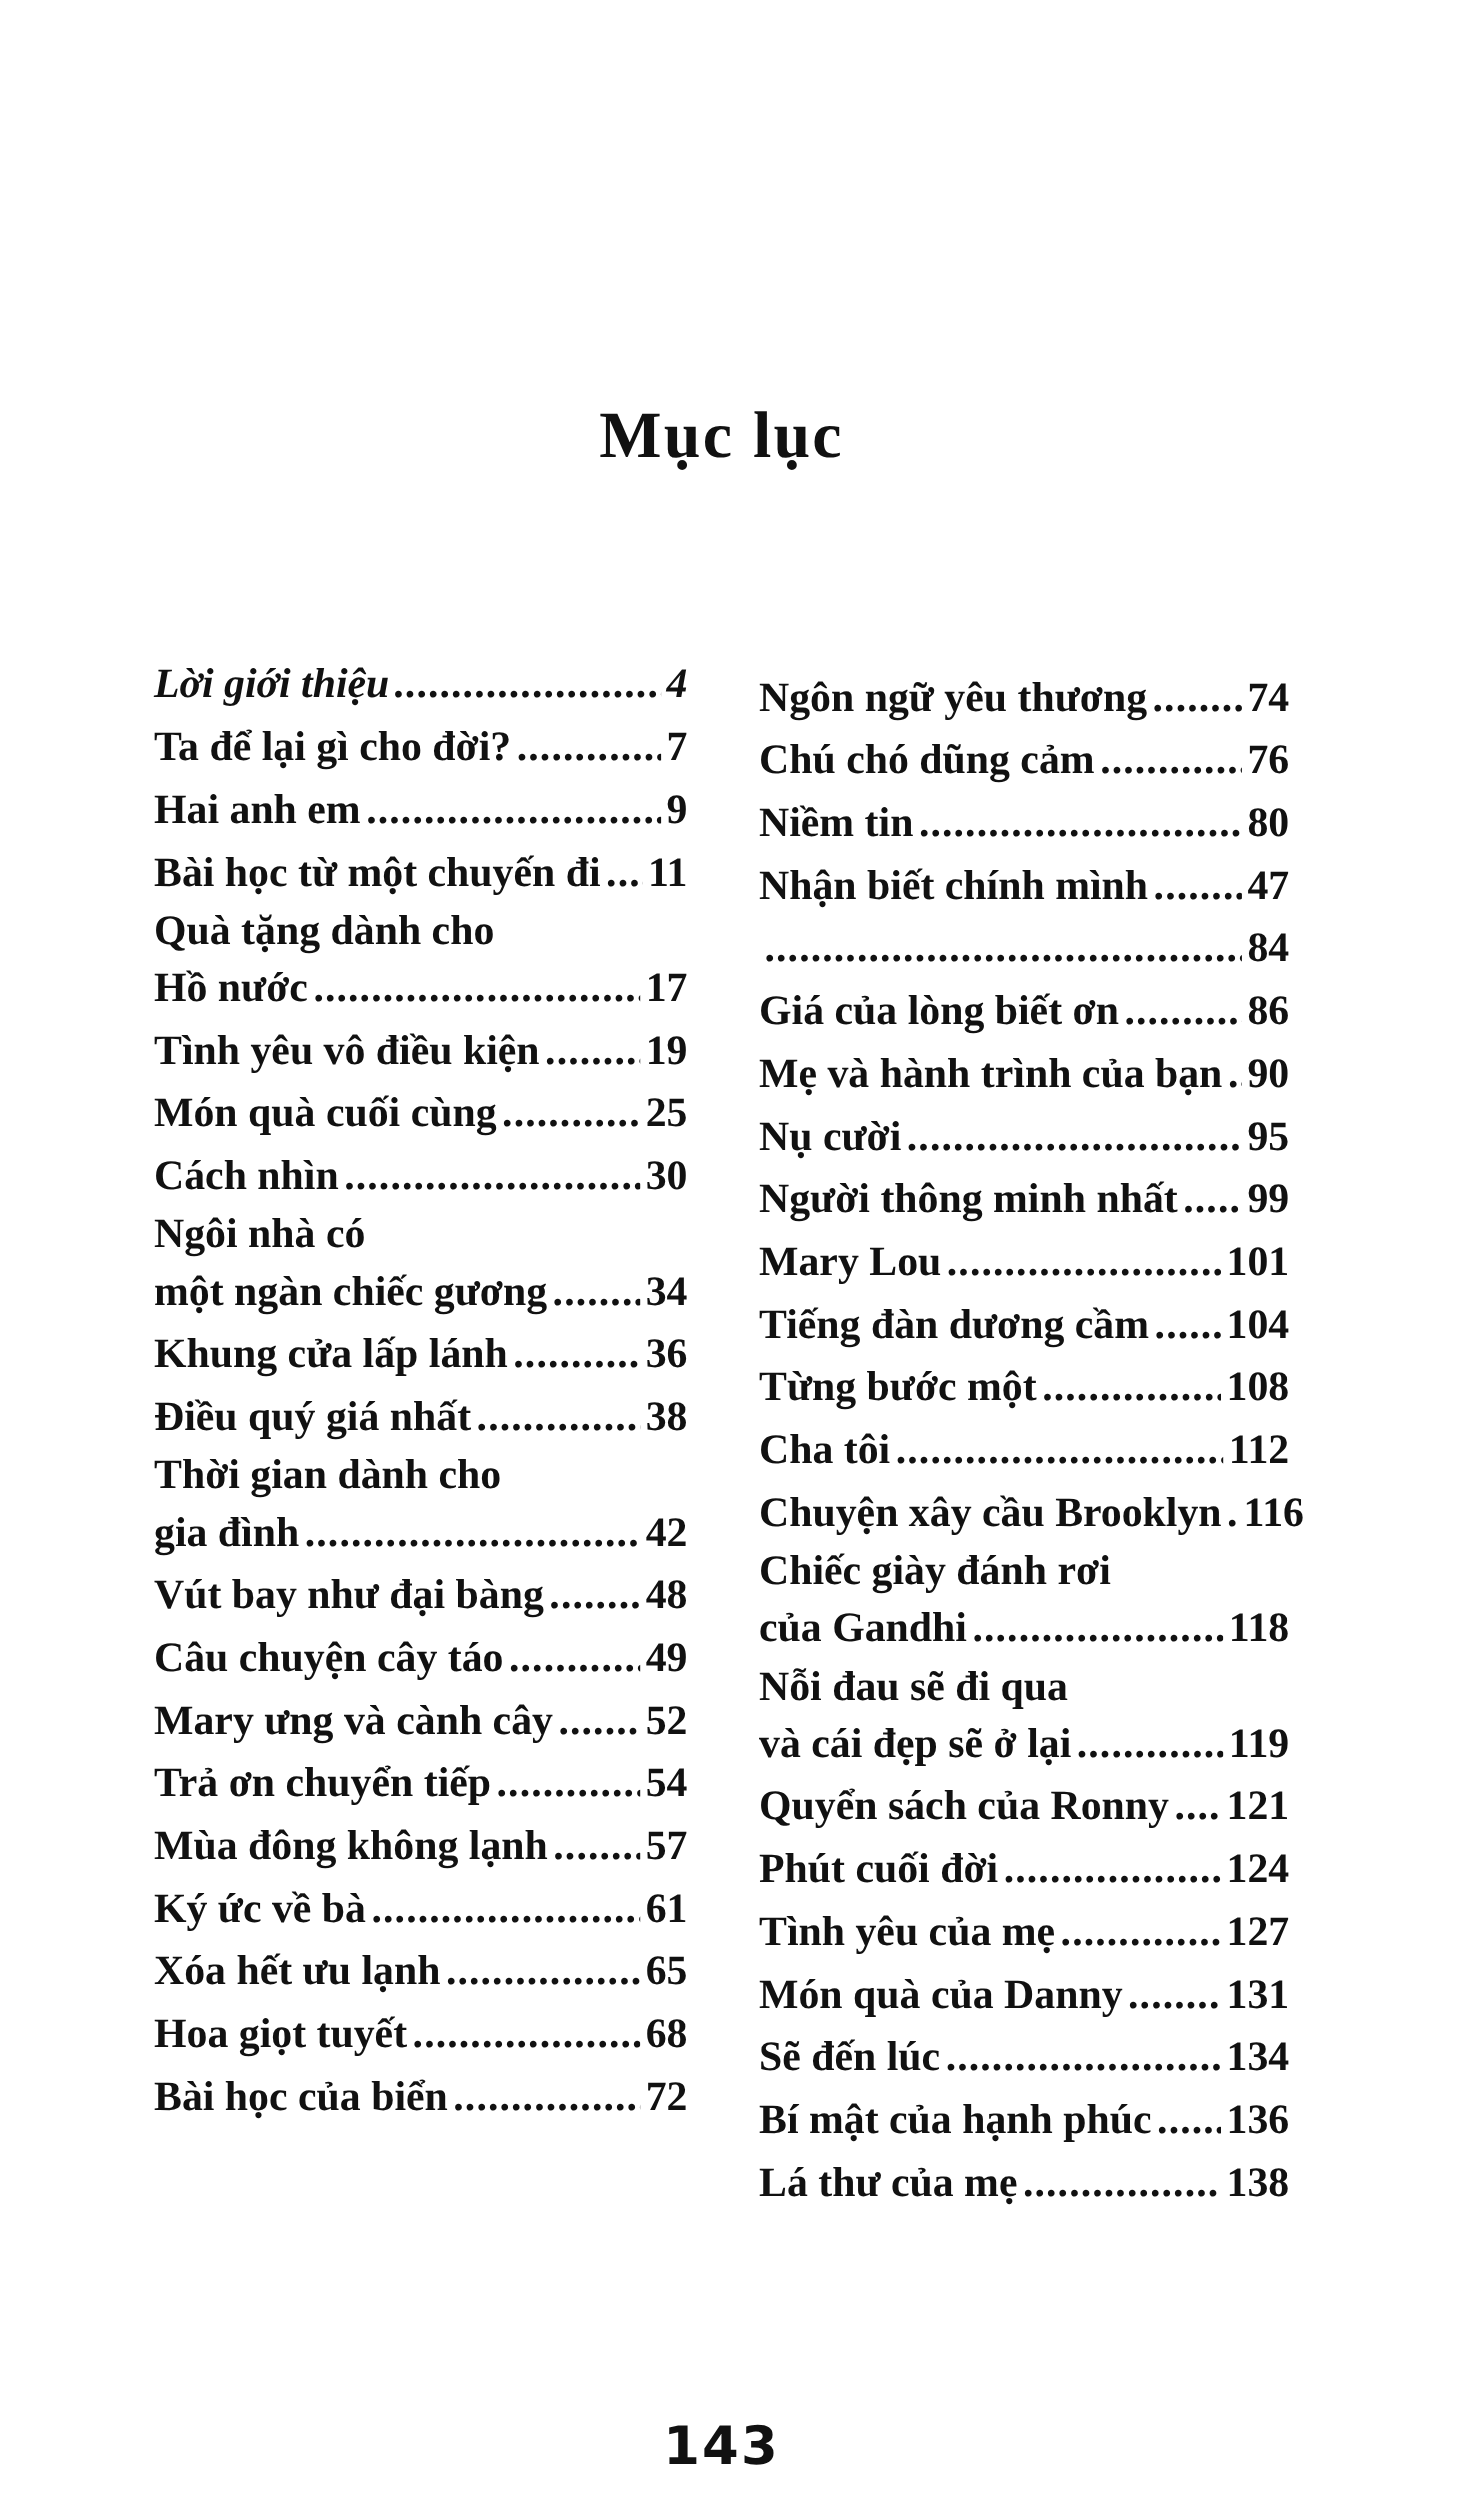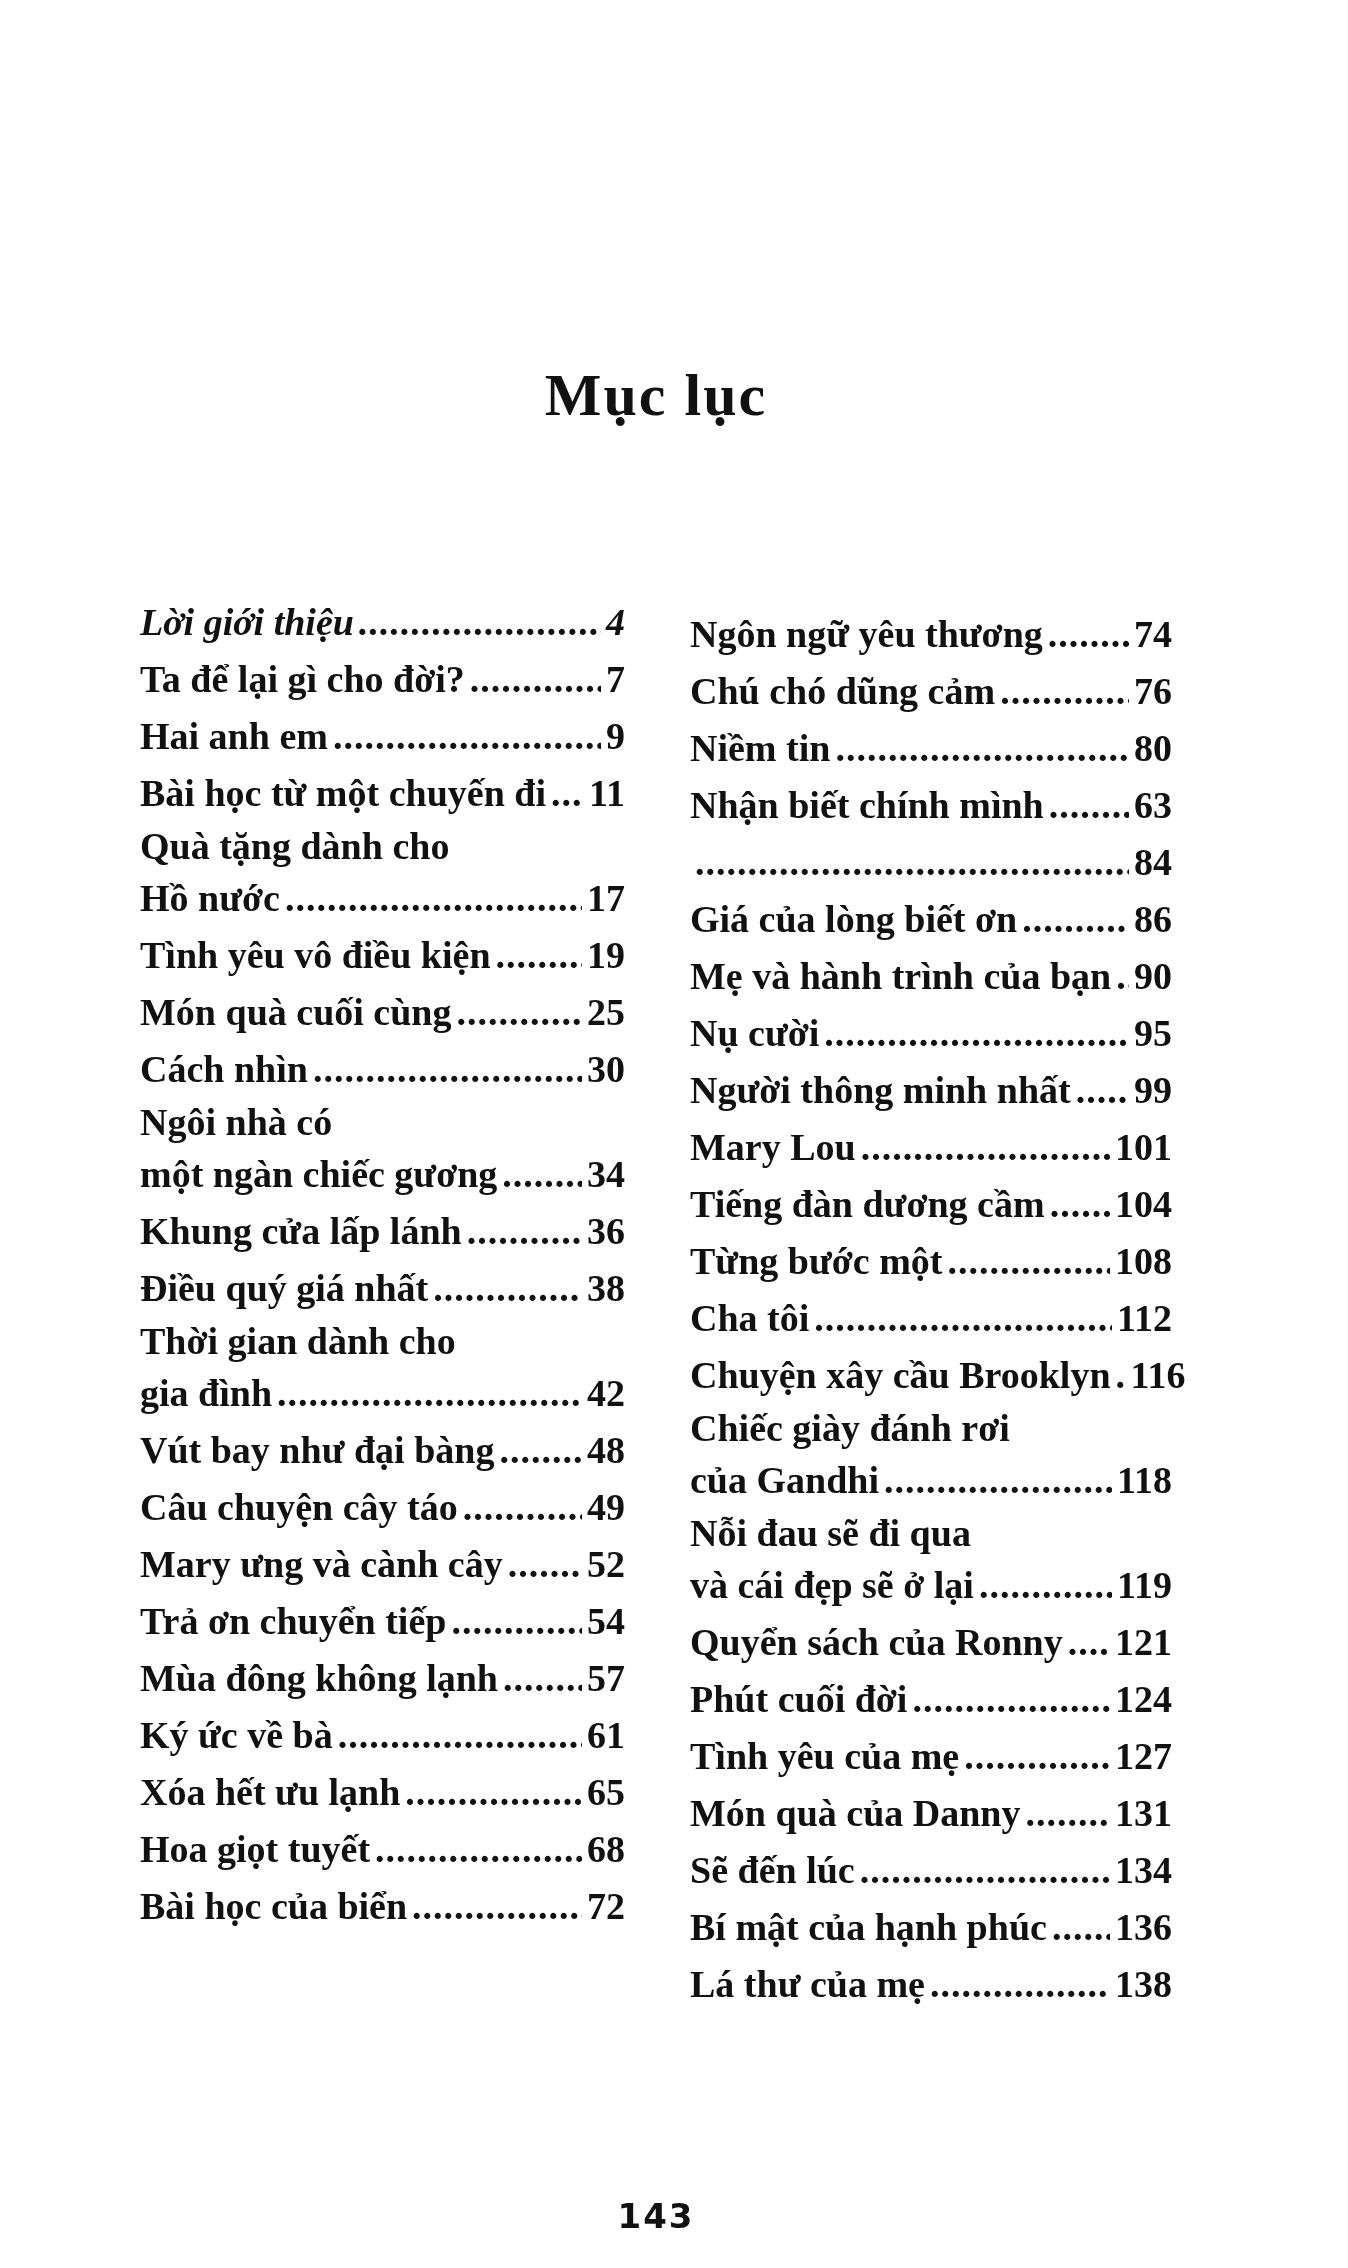--- a/index.html
+++ b/index.html
@@ -69,21 +69,21 @@
   }
   .pagenum { white-space: nowrap; }
   .folio {
     position: absolute;
     top: 2196px;
     left: 140px;
     width: 1032px;
     text-align: center;
     font-family: "DejaVu Sans", sans-serif;
     font-weight: bold;
-    font-size: 34px;
+    font-size: 48px;
     letter-spacing: 2px;
   }
 </style>
 </head>
 <body>
 
 <div class="page">
 
   <h1 class="title">Mục lục</h1>
 
@@ -313,21 +313,21 @@
             <span class="dots"></span>
             <span class="pagenum">80</span>
           </div>
         </div>
 
         <div class="entry">
 
           <div class="entry-line">
             <span class="label">Nhận biết chính mình</span>
             <span class="dots"></span>
-            <span class="pagenum">63</span>
+            <span class="pagenum">47</span>
           </div>
         </div>
 
         <div class="entry">
 
           <div class="entry-line">
             <span class="dots"></span>
             <span class="pagenum">84</span>
           </div>
         </div>

